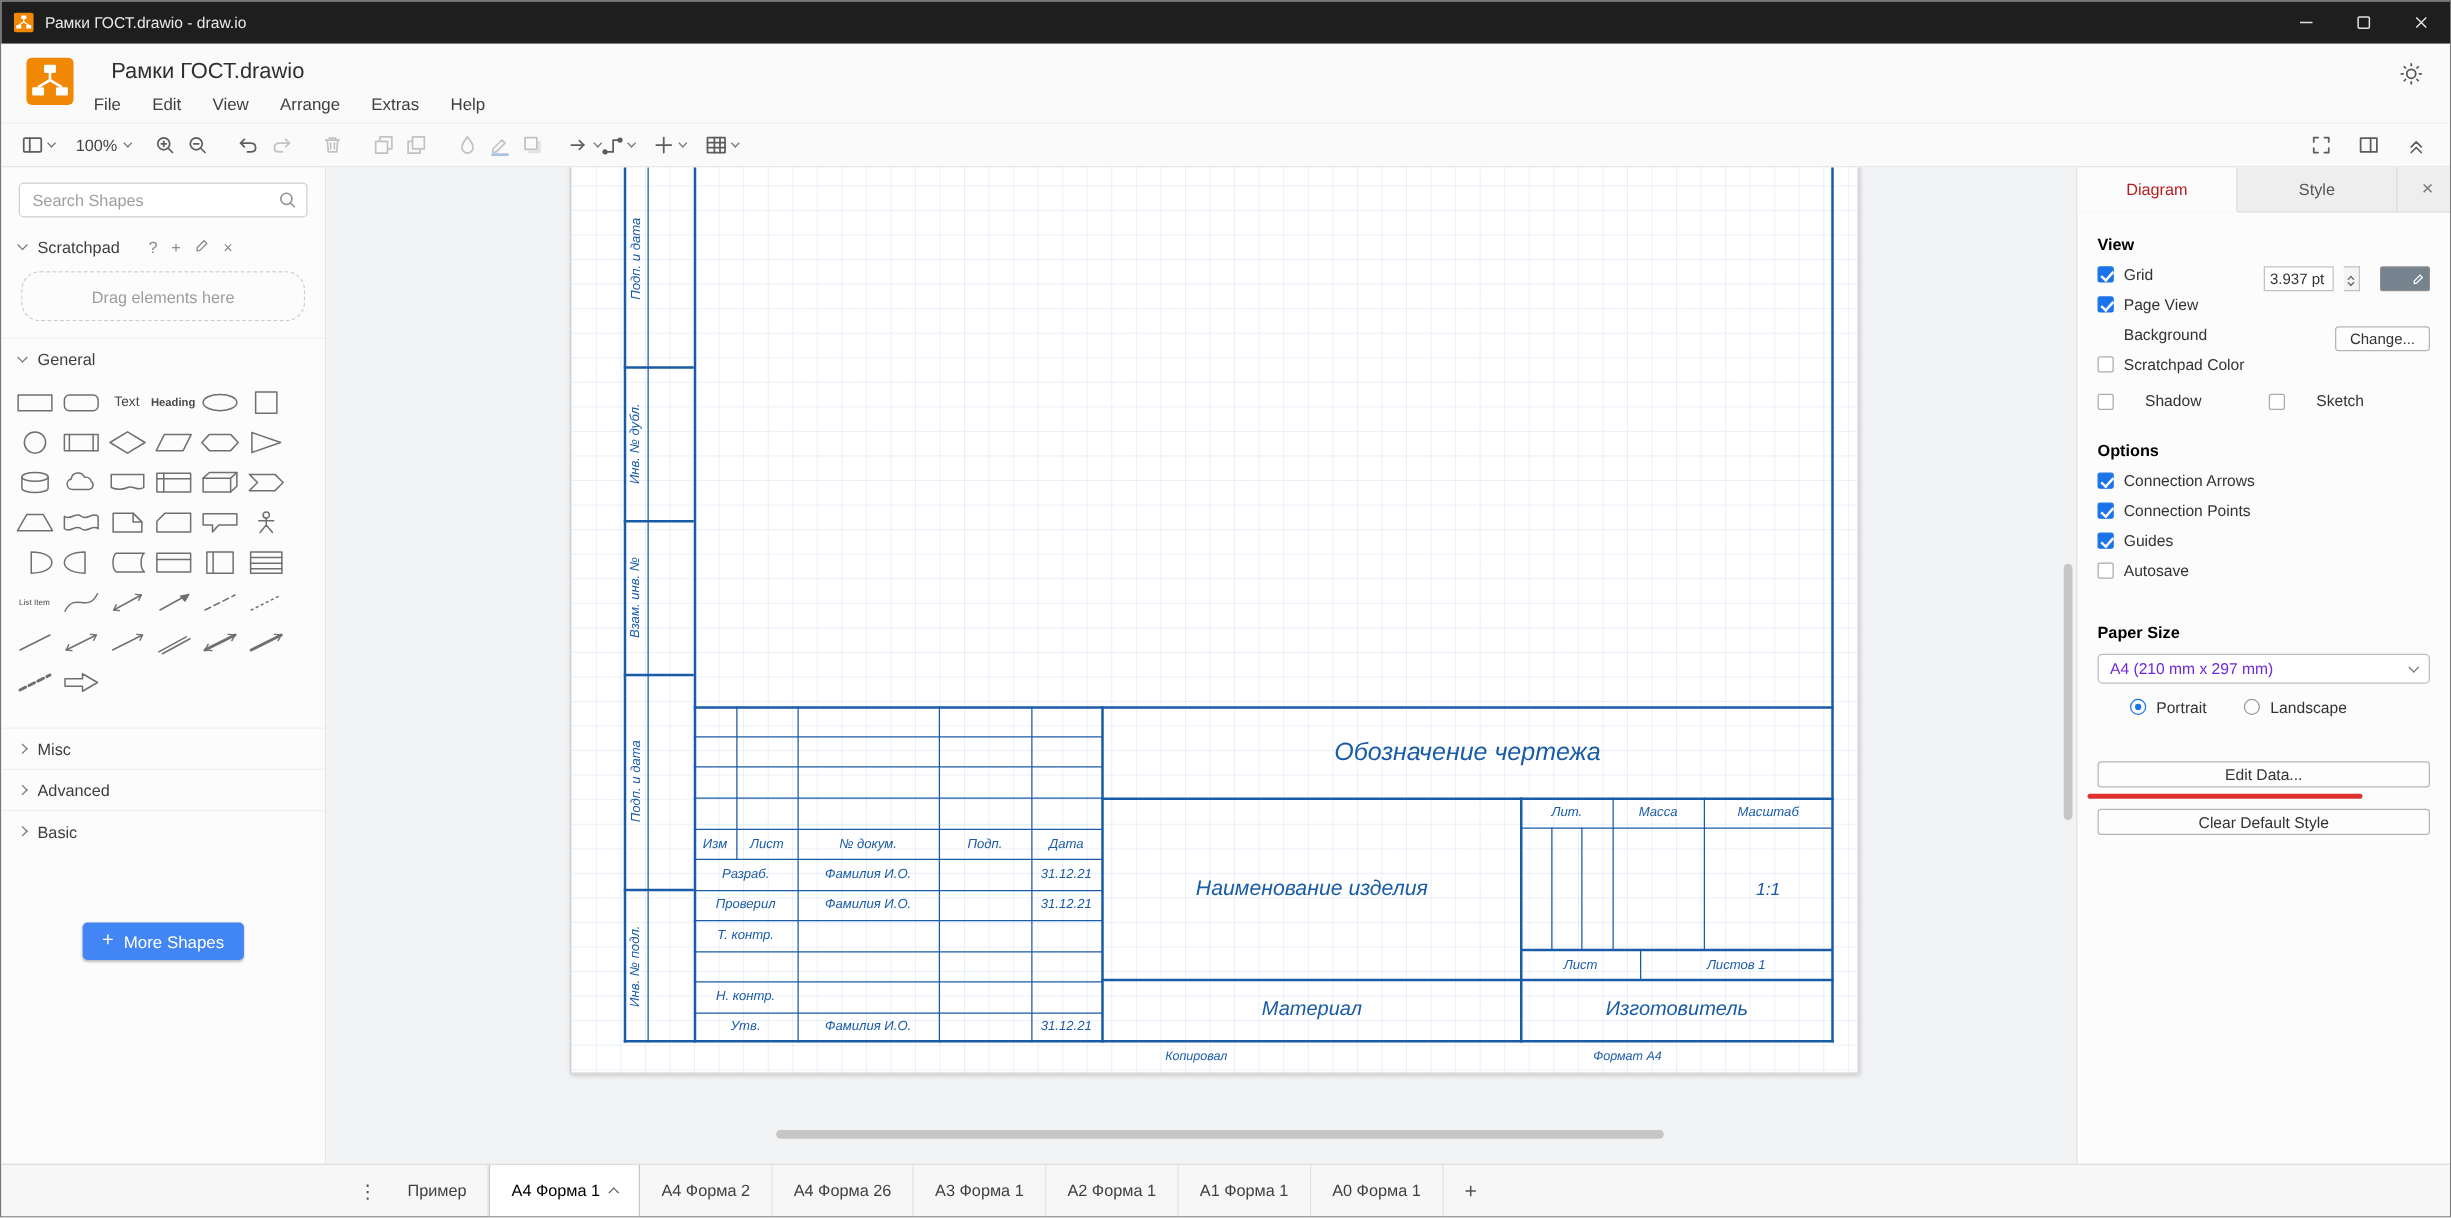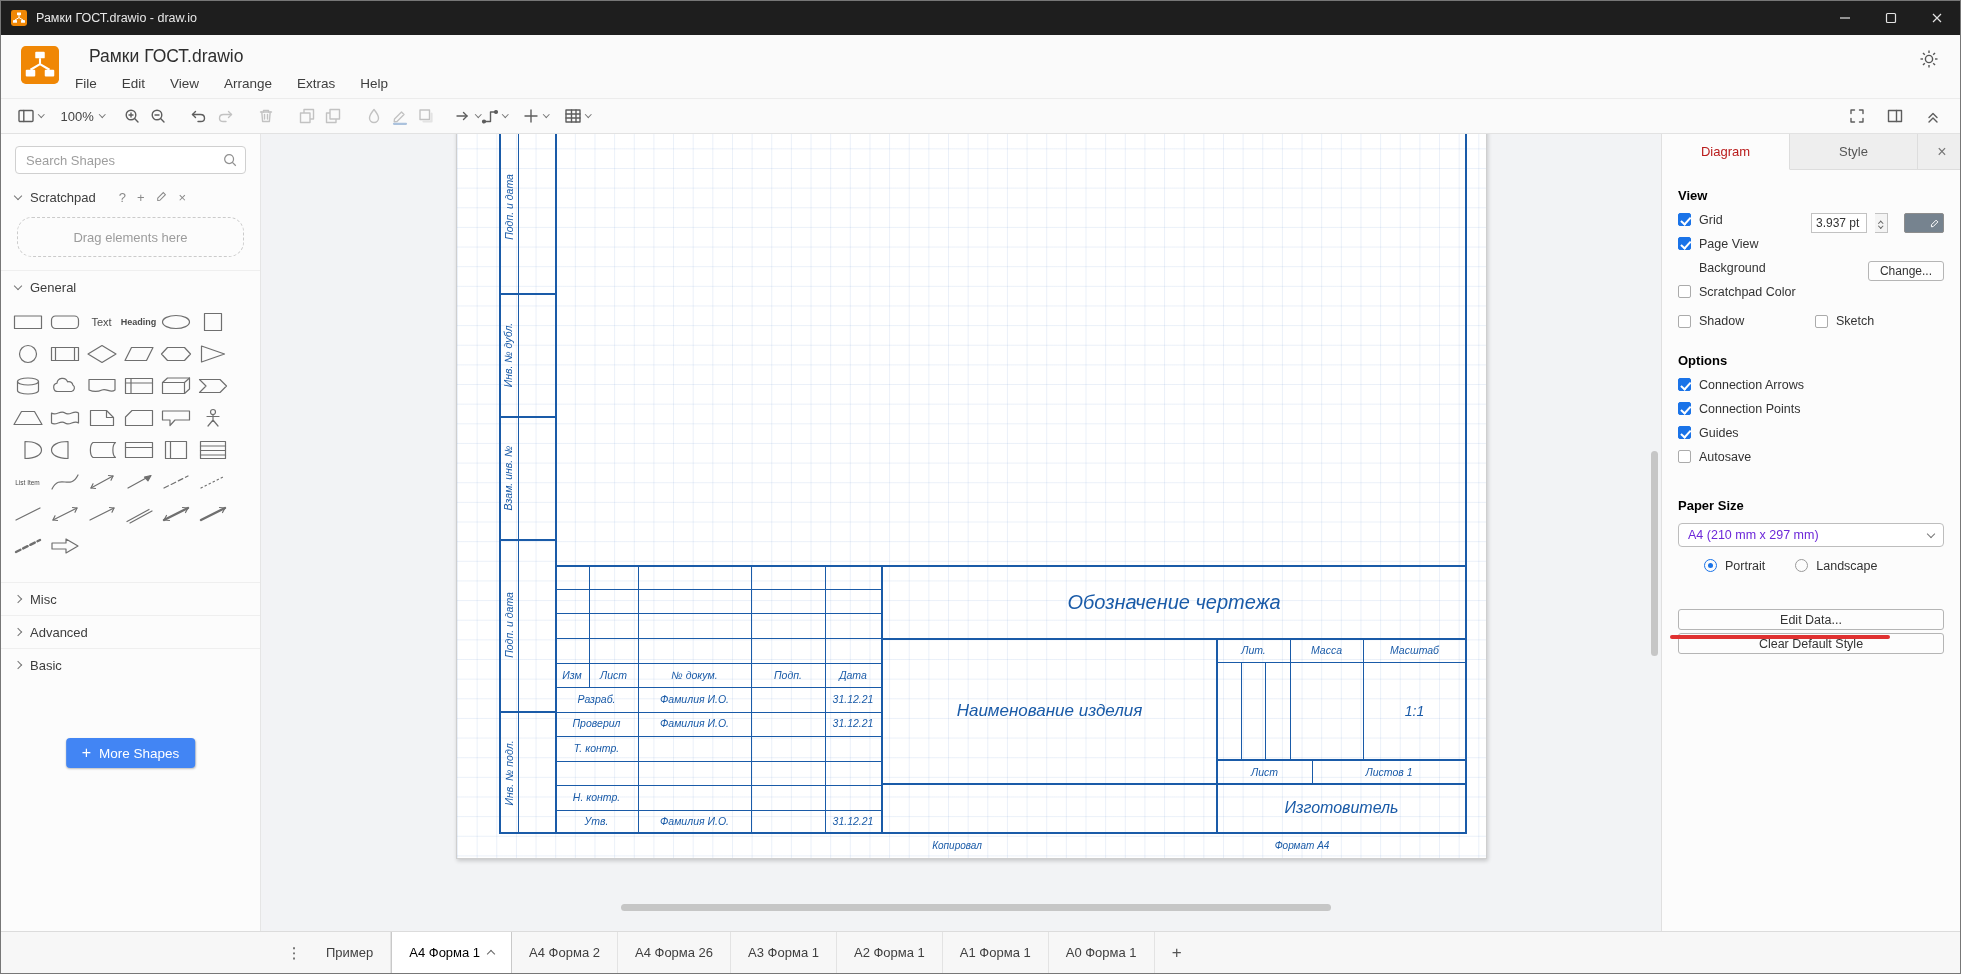--- a/index.html
+++ b/index.html
@@ -77,27 +77,27 @@
   .fp-row{display:flex;height:24px;gap:8px}
   .cb{width:13px;height:13px;border:1px solid #ababab;border-radius:2px;background:#fff;position:relative;flex:none;cursor:pointer}
   .cb.checked{background:#1a73e8;border-color:#1a73e8}
   .cb.checked::after{content:"";position:absolute;left:3.5px;top:0.5px;width:4px;height:7.5px;border:solid #fff;border-width:0 2px 2px 0;transform:rotate(42deg)}
   .grid-size-input{width:56px;height:20px;border:1px solid #c2c2c2;font-size:12px;padding:0 4px;color:#333;margin-left:auto;font-family:"Liberation Sans",sans-serif;background:#fff}
   .spin{width:13px;height:20px;border:1px solid #c2c2c2;border-left:none;background:#f4f4f4;display:flex;flex-direction:column;align-items:center;justify-content:center;gap:2px}
   .spin .chev{width:3.5px;height:3.5px;border-color:#666}
   .swatch{width:40px;height:20px;border:1px solid #8d8d8d;border-radius:2px;background:#76838f;margin-left:8px;display:flex;align-items:center;justify-content:flex-end;padding-right:3px;cursor:pointer}
   .small-btn{margin-left:auto;height:20px;padding:0 11px;border:1px solid #b5b5b5;border-radius:3px;background:#fdfdfd;font-size:12px;color:#333;display:flex;align-items:center;cursor:pointer}
   .indent{padding-left:21px}
-  .pair{display:flex;align-items:center;gap:8px;width:133px}
+  .pair{display:flex;align-items:center;gap:25px;width:133px}
   .radio{width:13px;height:13px;border:1.5px solid #9a9a9a;border-radius:50%;position:relative;flex:none;cursor:pointer}
   .radio.selected{border-color:#1a73e8}
   .radio.selected::after{content:"";position:absolute;left:2.5px;top:2.5px;width:5px;height:5px;border-radius:50%;background:#1a73e8}
   .select{height:24px;border:1px solid #bdbdbd;border-radius:4px;background:#fff;display:flex;align-items:center;padding:0 9px;font-size:12.5px;color:#6d28d9;cursor:pointer}
   .select .chev{margin-left:auto}
-  .fp-buttons{margin-top:26px;position:relative;display:flex;flex-direction:column;gap:3px}
+  .fp-buttons{margin-top:26px;position:relative;display:flex;flex-direction:column;gap:17px}
   .fp-btn{height:21px;border:1px solid #b5b5b5;border-radius:3px;background:#fdfdfd;font-size:12.5px;color:#333;display:flex;align-items:center;justify-content:center;cursor:pointer}
   .red-line{position:absolute;left:-8px;top:26px;width:220px;height:3.5px;background:#e03131;border-radius:2px;z-index:3}
 
   
   .footer{position:absolute;bottom:0;left:0;right:0;height:42px;background:#f7f7f7;border-top:1px solid #dcdcdc;display:flex;align-items:stretch;padding-left:278px}
   .pages-menu-btn{width:30px;display:flex;align-items:center;justify-content:center;font-size:15px;color:#555;cursor:pointer}
   .page-tab{display:flex;align-items:center;gap:8px;padding:0 17px;font-size:13px;color:#404040;border-right:1px solid #e3e3e3;cursor:pointer;white-space:nowrap}
   .page-tab.active{background:#fff;border-left:1px solid #c9c9c9;border-right:1px solid #c9c9c9;color:#000}
   .page-tab .chev{border-color:#666}
   .add-page{width:44px;display:flex;align-items:center;justify-content:center;font-size:17px;color:#555;cursor:pointer}
@@ -614,20 +614,21 @@
           <div class="dl" style="left: 42px; top: 1430px; width: 968px; height: 2px;"></div>
           <div class="dl" style="left: 760px; top: 1260px; width: 249px; height: 1px;"></div>
           <div class="dl" style="left: 760px; top: 1357px; width: 249px; height: 2px;"></div>
           <div class="dl" style="left: 424px; top: 1381px; width: 586px; height: 2px;"></div>
           <div class="dl" style="left: 42px; top: 891px; width: 56px; height: 2px;"></div>
           <div class="dl" style="left: 42px; top: 1014px; width: 56px; height: 2px;"></div>
           <div class="dl" style="left: 42px; top: 1137px; width: 56px; height: 2px;"></div>
           <div class="dl" style="left: 42px; top: 1309px; width: 56px; height: 2px;"></div>
           <div class="dtext" style="left: 425px; top: 1163px; width: 584px; height: 73px; font-size: 20px;">Обозначение чертежа</div>
           <div class="dtext" style="left: 425px; top: 1236px; width: 335px; height: 145px; font-size: 17px;">Наименование изделия</div>
+          <div class="dtext" style="left: 425px; top: 1382px; width: 335px; height: 48px; font-size: 16px;">Материал</div>
           <div class="dtext" style="left: 760px; top: 1382px; width: 249px; height: 48px; font-size: 16px;">Изготовитель</div>
           <div class="dtext" style="left: 906px; top: 1260px; width: 103px; height: 97px; font-size: 14px;">1:1</div>
           <div class="dtext" style="left: 760px; top: 1358px; width: 95px; height: 24px; font-size: 10.5px;">Лист</div>
           <div class="dtext" style="left: 855px; top: 1358px; width: 154px; height: 24px; font-size: 10.5px;">Листов 1</div>
           <div class="dtext" style="left: 400px; top: 1432px; width: 200px; height: 24px; font-size: 10px;">Копировал</div>
           <div class="dtext" style="left: 745px; top: 1432px; width: 200px; height: 24px; font-size: 10px;">Формат А4</div>
           <div class="dtext" style="left: 760px; top: 1236px; width: 73px; height: 24px; font-size: 10.5px;">Лит.</div>
           <div class="dtext" style="left: 833px; top: 1236px; width: 73px; height: 24px; font-size: 10.5px;">Масса</div>
           <div class="dtext" style="left: 906px; top: 1236px; width: 103px; height: 24px; font-size: 10.5px;">Масштаб</div>
           <div class="dtext" style="left: 98px; top: 1261px; width: 34px; height: 24px; font-size: 10.5px;">Изм</div>

